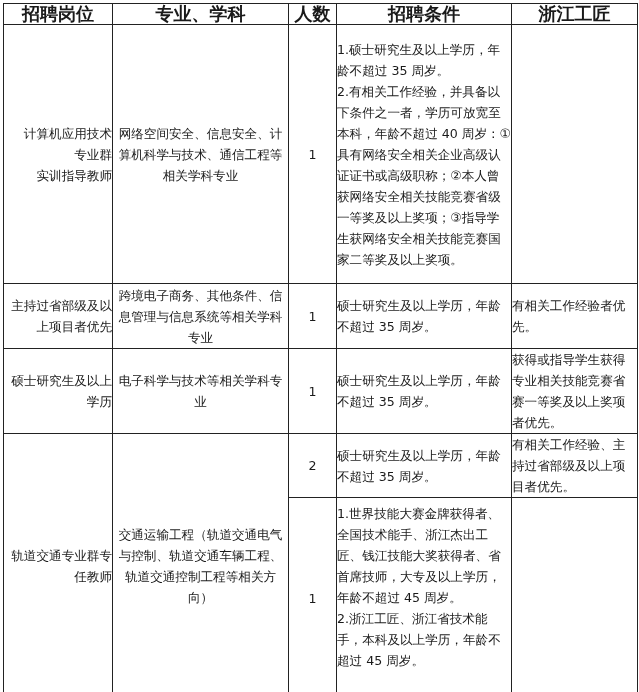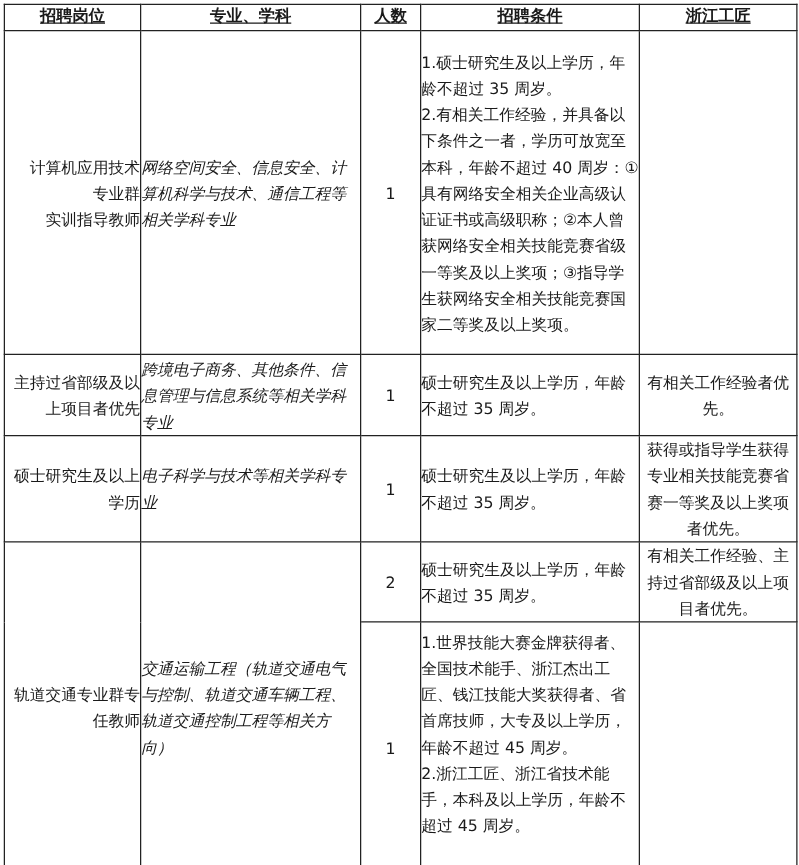--- a/index.html
+++ b/index.html
@@ -15,28 +15,28 @@
   table.recruit col.c3 { width: 48px; }
   table.recruit col.c4 { width: 175px; }
   table.recruit col.c5 { width: 126px; }
   table.recruit th, table.recruit td {
     border: 1.5px solid #222;
     font-size: 12.6px; line-height: 21px;
     padding: 0 0; vertical-align: middle;
     word-break: break-all;
   }
   table.recruit th {
-    font-weight: bold; font-size: 13px; height: 20px; line-height: 20px;
-    text-align: center; padding: 0; text-decoration: underline;
+    font-weight: bold; font-size: 18px; height: 20px; line-height: 20px;
+    text-align: center; padding: 0;
   }
   td.pos { text-align: right; padding: 0 2px; }
-  td.major { text-align: left; padding-left: 5px; font-style: italic; }
+  td.major { text-align: center; padding-left: 5px; }
   td.count { text-align: center; }
   td.req { text-align: left; padding-left: 5px; }
-  td.other { text-align: center; padding-left: 5px; margin-left: 24px; }
+  td.other { text-align: left; padding-left: 5px; margin-left: 24px; }
   .line { display: block; }
   tr.r1 td { height: 258px; }
   tr.r2 td { height: 64px; }
   tr.r3 td { height: 84px; }
   tr.r4a td { height: 61px; }
   tr.r4b td { height: 196px; border-bottom: none; }
   tr.r4b td.req { vertical-align: top; padding-top: 5px; }
   tr.r4a td.pos, tr.r4a td.major { vertical-align: middle; }
 </style>
 </head>

